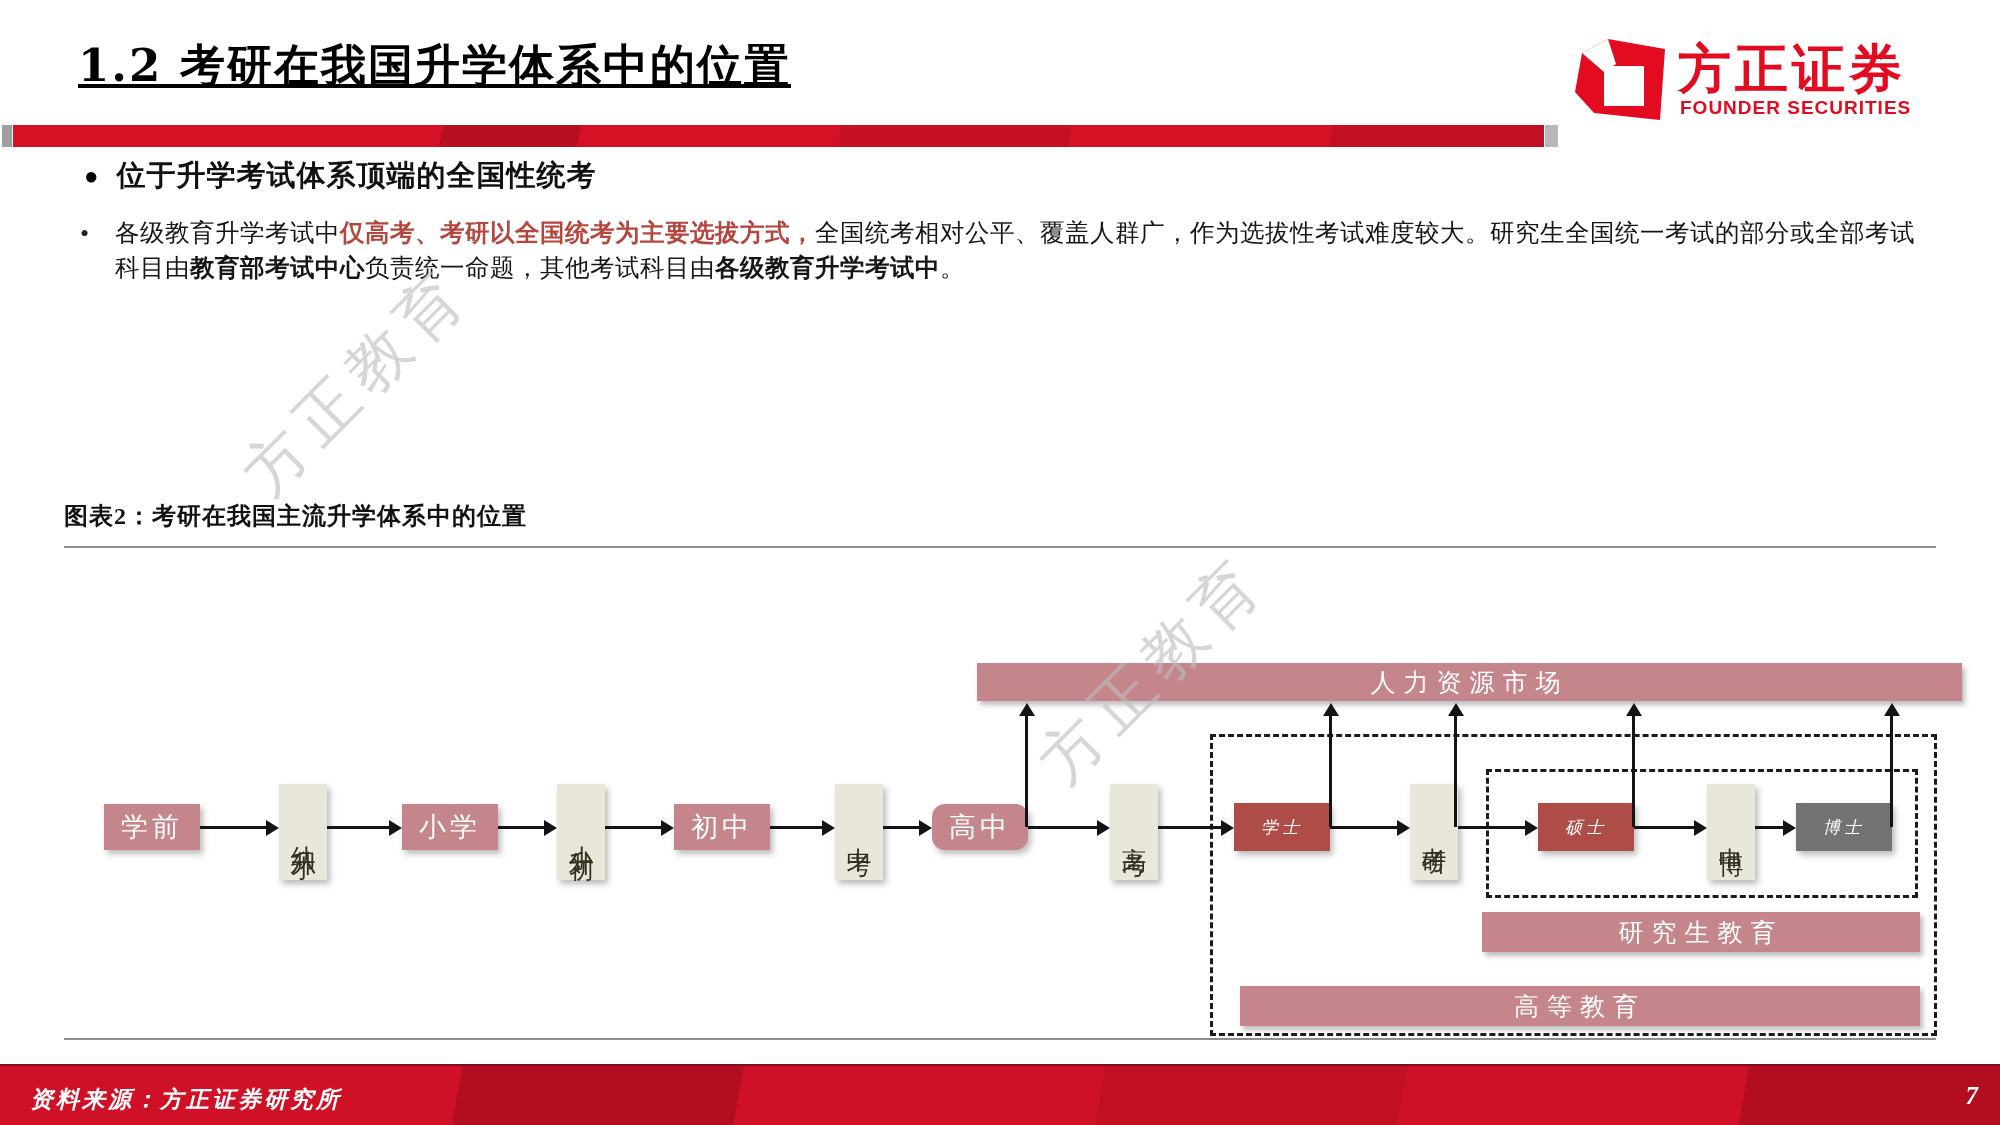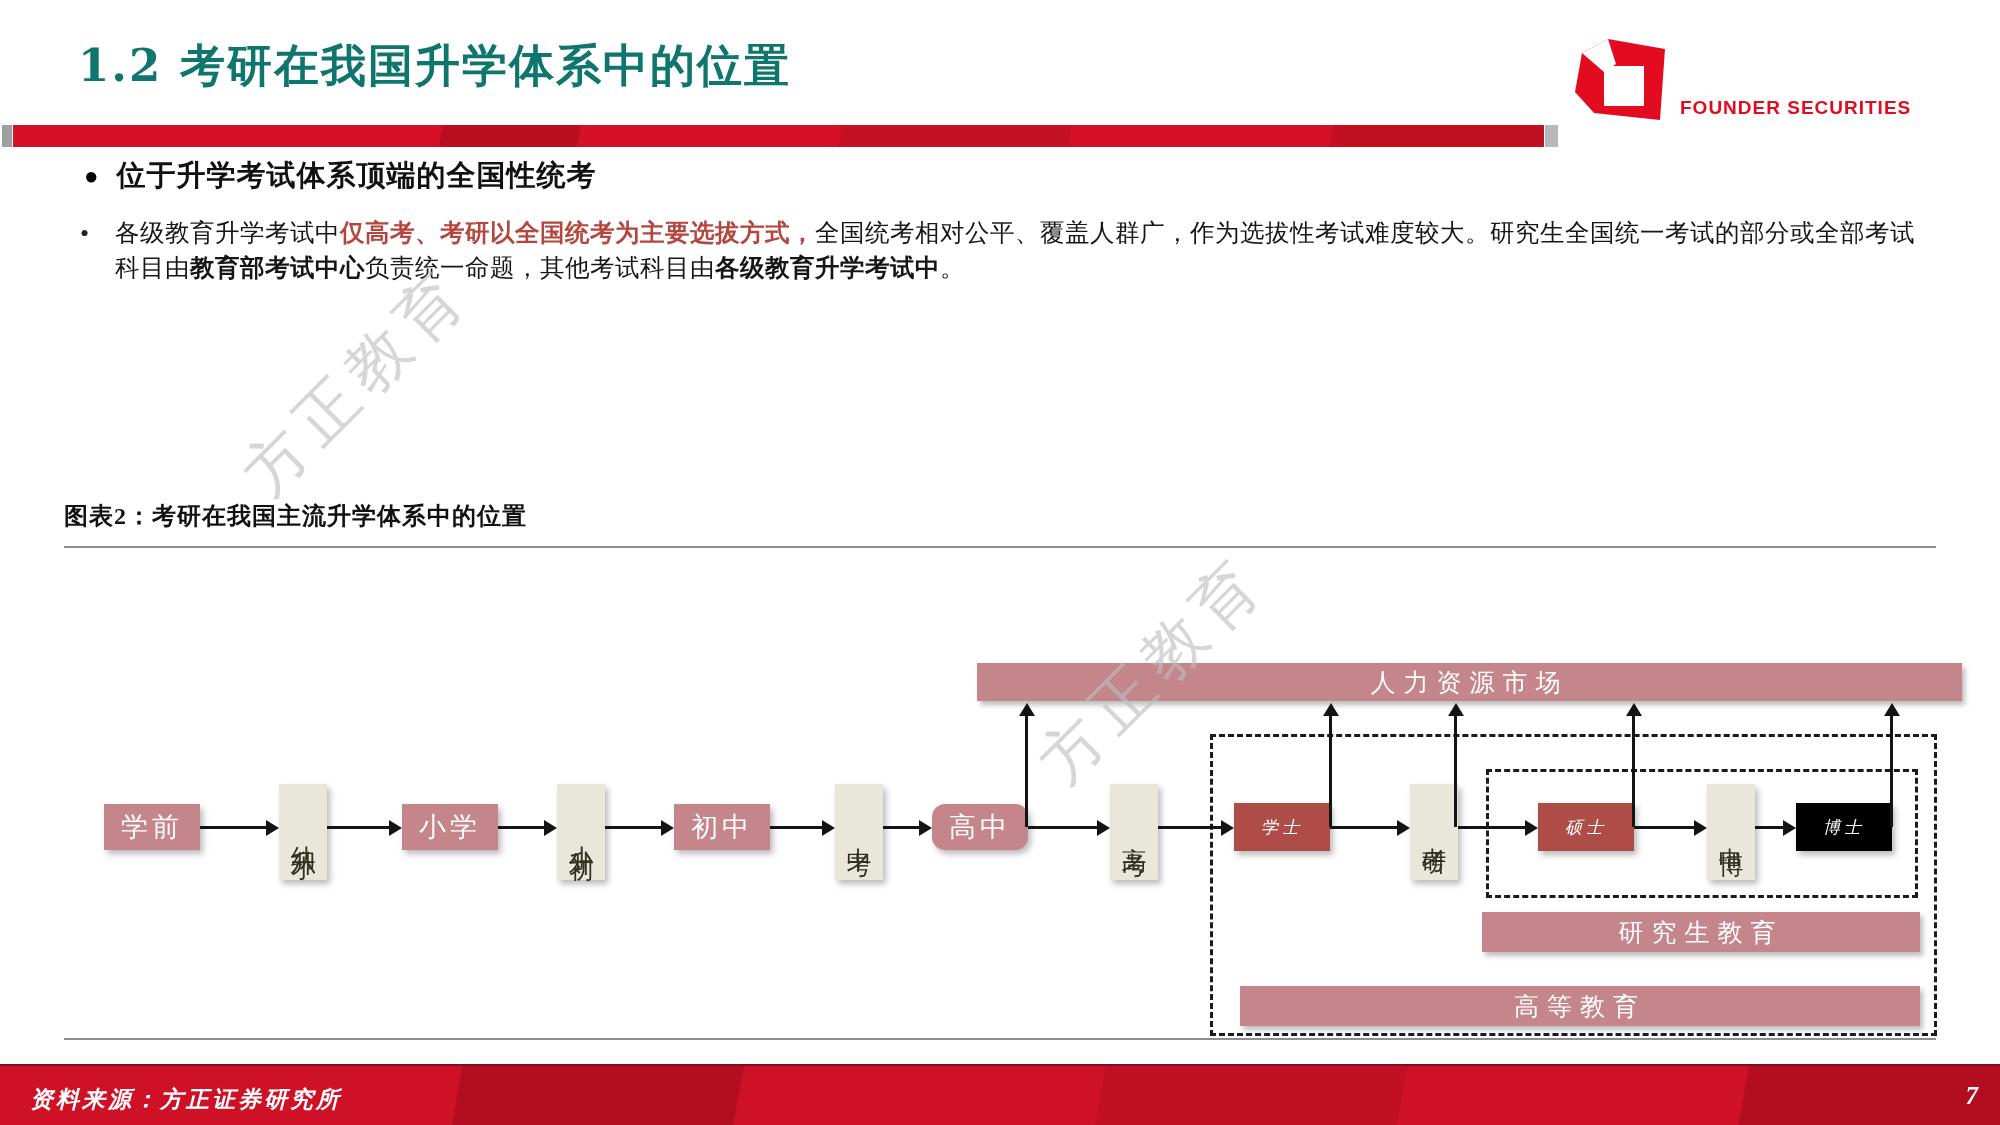--- a/index.html
+++ b/index.html
@@ -3,21 +3,21 @@
 <meta charset="utf-8">
 <style>
   html,body{margin:0;padding:0;}
   body{
     position:relative;width:2000px;height:1125px;overflow:hidden;
     background:#ffffff;font-family:"Liberation Serif","DejaVu Serif",serif;
   }
   
   .page-title{
     position:absolute;left:78px;top:36px;font-size:45px;font-weight:bold;
-    color:#0f766e;letter-spacing:2px;font-family:"DejaVu Serif",serif;
+    color:#000000;letter-spacing:2px;font-family:"DejaVu Serif",serif;text-decoration:underline;
   }
   .top-divider{position:absolute;left:2px;top:125px;width:1556px;height:22px;}
   .top-divider .cap-l{position:absolute;left:0;top:0;width:10px;height:22px;background:#9da0a3;}
   .top-divider .red-strip{
     position:absolute;left:11px;top:0;width:1531px;height:22px;
     background:linear-gradient(100deg,
       #d61126 0%,#d61126 28%,#b90e20 28%,#b90e20 37%,
       #d61126 37%,#d61126 54%,#c41023 54%,#c41023 69%,
       #d61126 69%,#d61126 86%,#c01022 86%,#c01022 100%);
   }
@@ -62,21 +62,21 @@
     position:absolute;display:flex;align-items:center;justify-content:center;
     box-shadow:3px 4px 6px rgba(105,105,105,0.45);z-index:4;
   }
   .stage{width:96px;height:46px;top:758px;background:#c5868b;color:#fff;font-size:27px;letter-spacing:4px;}
   .exam{
     width:48px;height:96px;top:738px;background:#e9e6da;color:#34301f;font-size:25px;
     writing-mode:vertical-rl;letter-spacing:5px;
   }
   .degree{width:96px;height:48px;top:757px;color:#fff;font-size:17px;letter-spacing:4px;font-style:italic;}
   .degree.dark{background:#ae4c48;}
-  .degree.light{background:#000000;}
+  .degree.light{background:#737373;}
 
   .harrow{position:absolute;top:780px;height:3px;background:#141414;z-index:5;}
   .harrow::after{
     content:"";position:absolute;right:-12px;top:-6.5px;width:0;height:0;
     border-left:13px solid #141414;border-top:8px solid transparent;border-bottom:8px solid transparent;
   }
   .varrow{position:absolute;top:669px;height:112px;width:3px;background:#141414;z-index:6;}
   .varrow::before{
     content:"";position:absolute;top:-12px;left:-6.5px;width:0;height:0;
     border-bottom:13px solid #141414;border-left:8px solid transparent;border-right:8px solid transparent;
@@ -115,20 +115,21 @@
   <div class="red-strip"></div>
   <div class="cap-r"></div>
 </div>
 
 <div class="logo">
   <svg class="logo-icon" viewBox="0 0 96 90" xmlns="http://www.w3.org/2000/svg">
     <path d="M36 3 L93 13 L88 84 L22 77 L3 56 L10 17 Z" fill="#e30b20"></path>
     <rect x="32" y="30" width="40" height="40" fill="#ffffff"></rect>
     <path d="M10 17 L36 3 L44 28 L32 36 Z" fill="#ffffff"></path>
   </svg>
+  <div class="logo-zh">方正证券</div>
   <div class="logo-en">FOUNDER SECURITIES</div>
 </div>
 
 <div class="section-heading">
   <span class="dot">●</span>
   <span class="h-text">位于升学考试体系顶端的全国性统考</span>
 </div>
 
 <div class="body-para">
   <span class="p-marker">•</span>

